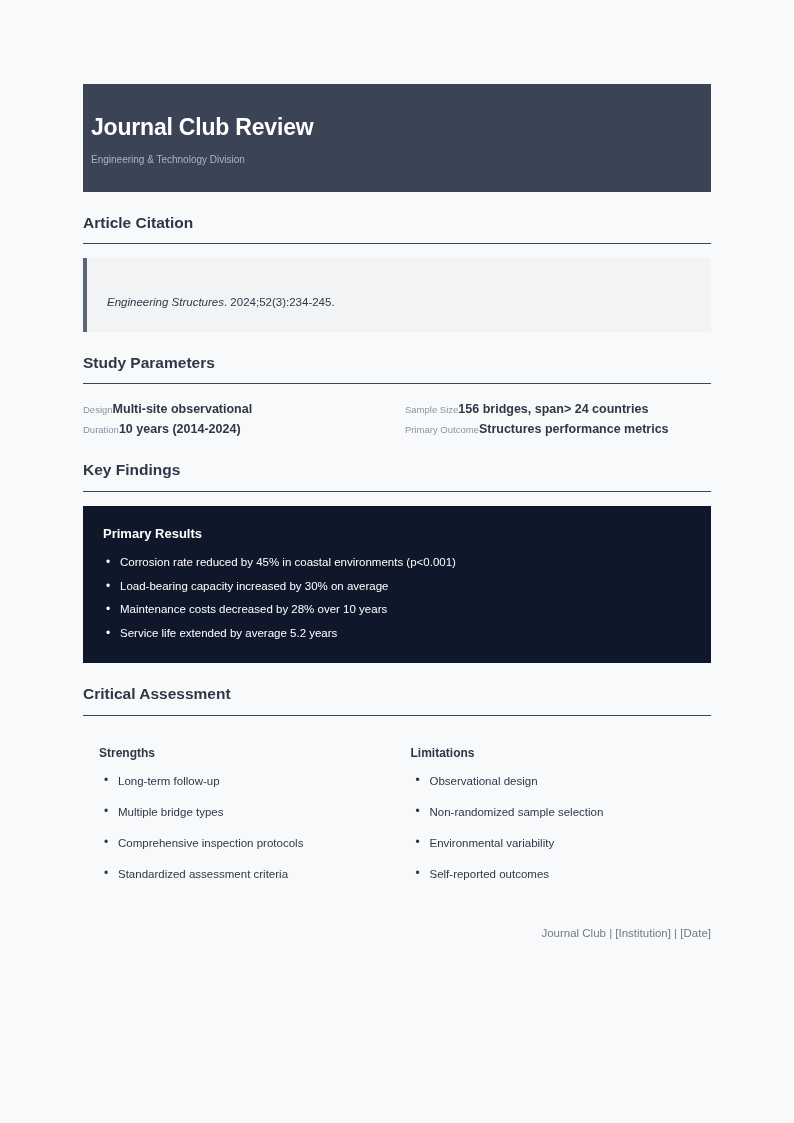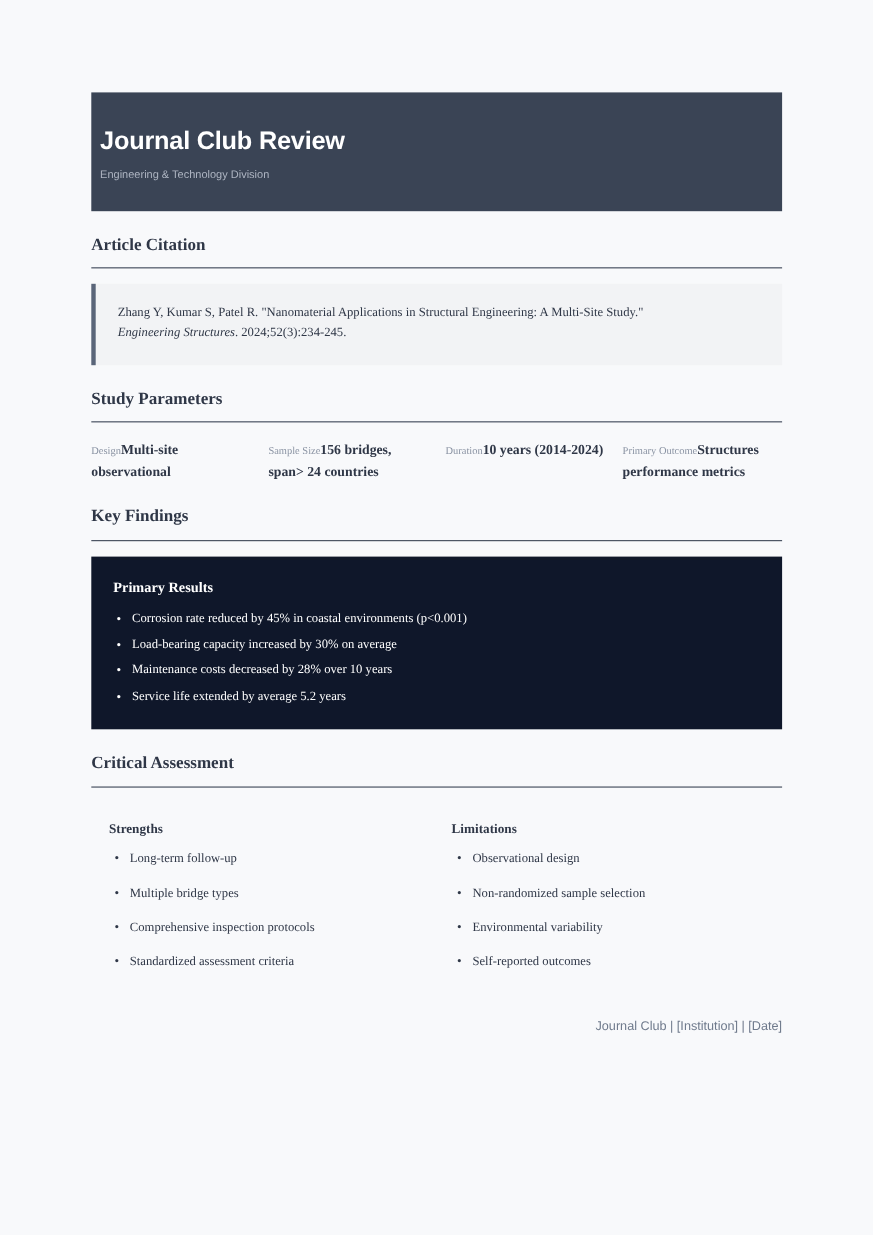--- a/index.html
+++ b/index.html
@@ -40,21 +40,21 @@
   }
   .banner-subtitle {
     color: #aeb5c2;
     font-size: 10px;
     font-weight: normal;
     line-height: 1.2;
     margin: 0;
   }
 
   
-  .section { margin-top: 22px; font-family: Liberation Serif, serif; }
+  .section { margin-top: 22px; }
   .section-heading {
     color: #2f3747;
     font-size: 15.5px;
     font-weight: bold;
     margin: 0 0 11px 0;
     line-height: 1.2;
   }
   .section-rule {
     border: 0;
     border-top: 1px solid #3a4455;
@@ -72,21 +72,21 @@
     color: #2f3747;
     font-size: 11.5px;
     line-height: 1.55;
     margin: 0;
   }
   .citation-journal { font-style: italic; }
 
   
   .params {
     display: grid;
-    grid-template-columns: repeat(4, 1fr);
+    grid-template-columns: repeat(2, 1fr);
     column-gap: 16px;
     padding-top: 2px;
   }
   .param-cell {
     font-size: 12.5px;
     line-height: 1.55;
     color: #2f3747;
   }
   .param-label {
     color: #8a93a3;
@@ -189,21 +189,21 @@
     <div class="banner">
       <h1 class="banner-title">Journal Club Review</h1>
       <div class="banner-subtitle">Engineering &amp; Technology Division</div>
     </div>
 
     <div class="section">
       <h2 class="section-heading">Article Citation</h2>
       <hr class="section-rule">
       <div class="citation">
         <p class="citation-line">
-          <span>Zhang Y, Kumar S, Patel R. "Nanomaterial Applications in Structural Engineering: A Multi-Site Study."</span><br>
+          <br>
           <span class="citation-journal">Engineering Structures</span><span>. 2024;52(3):234-245.</span>
         </p>
       </div>
     </div>
 
     <div class="section">
       <h2 class="section-heading">Study Parameters</h2>
       <hr class="section-rule">
       <div class="params">
         <div class="param-cell"><span class="param-label">Design</span><span class="param-value">Multi-site observational</span></div>

